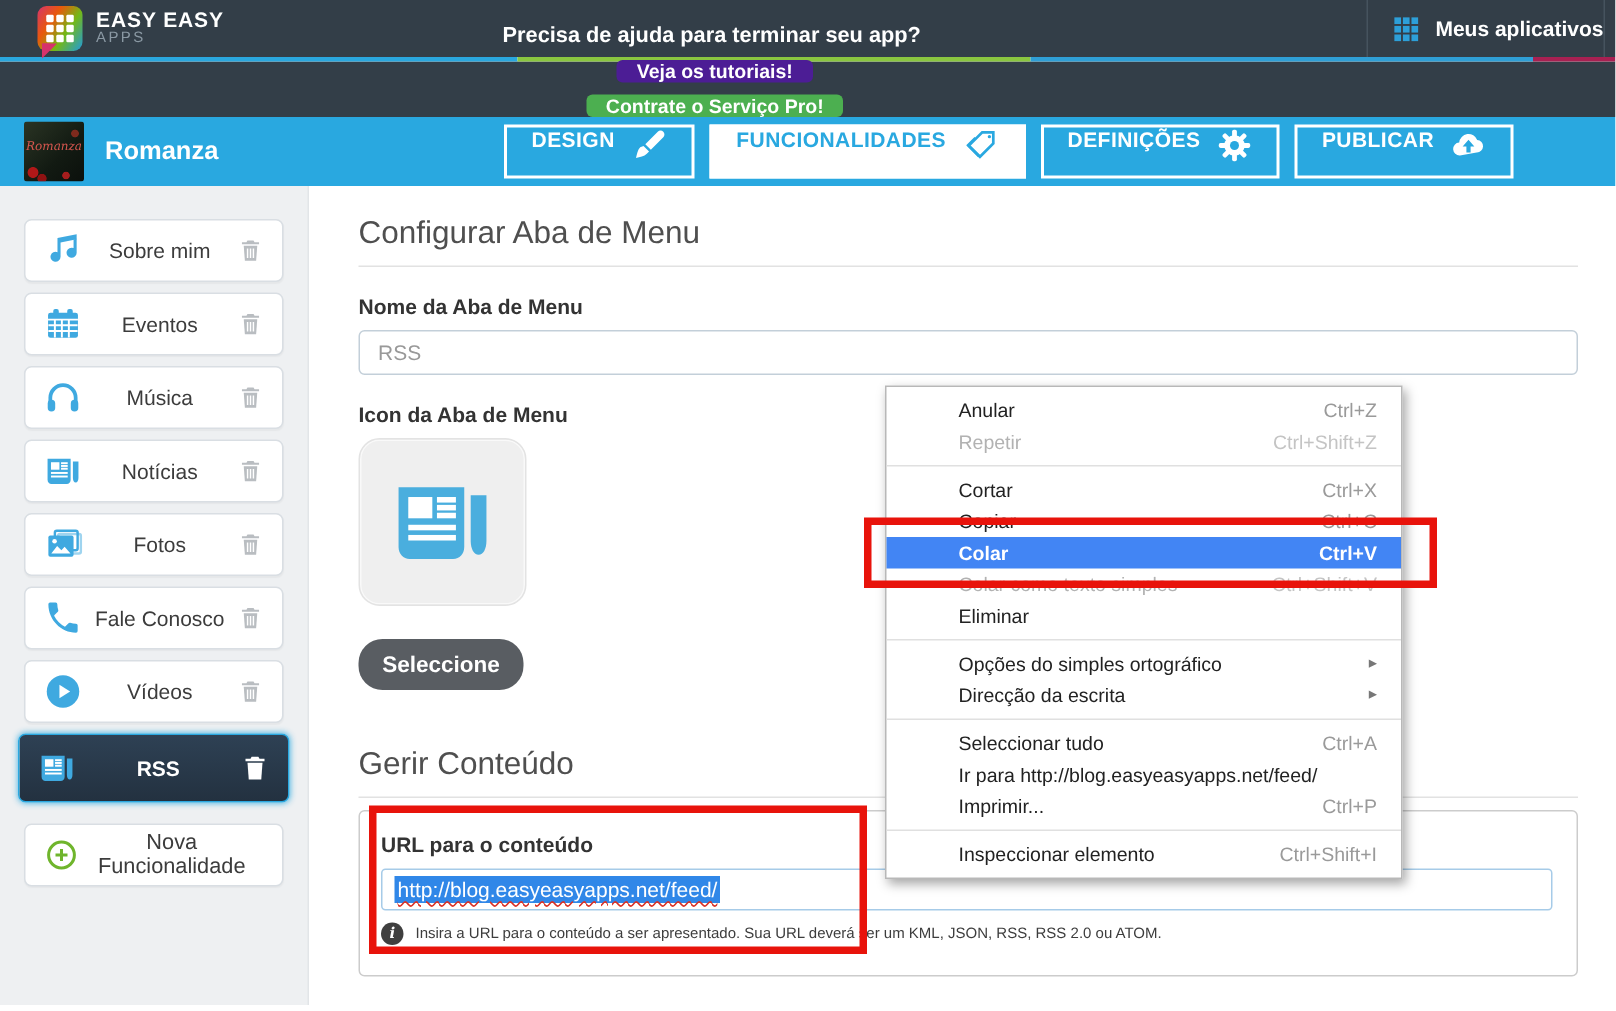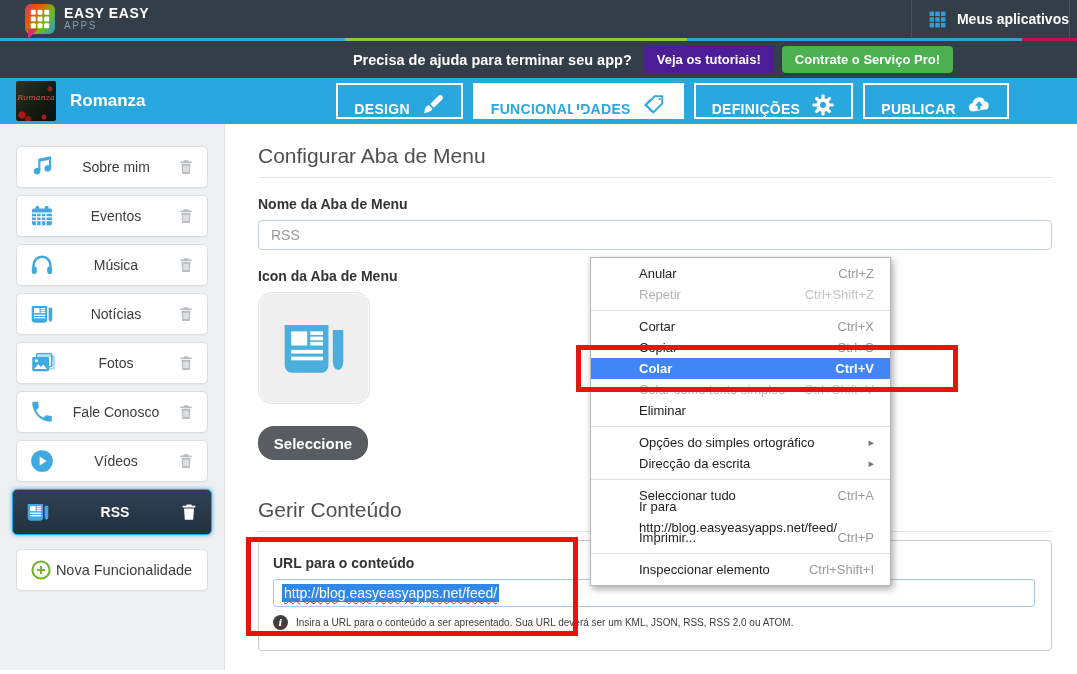--- a/index.html
+++ b/index.html
@@ -28,53 +28,53 @@
 
   
   .rainbow-line { height:3px; display:flex; }
   .rainbow-line div:nth-child(1){ width:345px; background:#2aa7de; }
   .rainbow-line div:nth-child(2){ width:342px; background:#8ac640; }
   .rainbow-line div:nth-child(3){ width:335px; background:#2f9fd6; }
   .rainbow-line div:nth-child(4){ flex:1; background:#a82052; }
 
   
   .helpbar { height:37px; background:#333e48; display:flex; align-items:center;
-    justify-content:flex-end; padding-right:124px; gap:8px; }
+    justify-content:flex-end; padding-right:124px; gap:8px;flex-direction:column; }
   .helpbar-msg { color:#fff; font-size:14.5px; font-weight:bold; margin-right:4px; }
   .btn-pill { border:none; border-radius:4px; color:#fff; font-size:13px; font-weight:bold;
     height:27px; padding:0 13px; font-family:inherit; cursor:pointer; }
   .btn-tutorials { background:#4c1d95; }
   .btn-pro { background:#4caf50; }
 
   
   .appbar { height:46px; background:#29a8e0; display:flex; align-items:center; }
   .avatar { width:40px; height:40px; margin-left:16px; border-radius:2px; overflow:hidden;
     background:
       radial-gradient(circle at 15% 85%, #b01818 0 7%, transparent 8%),
       radial-gradient(circle at 30% 95%, #8f1212 0 6%, transparent 7%),
       radial-gradient(circle at 70% 90%, #a51d1d 0 5%, transparent 6%),
       radial-gradient(circle at 85% 20%, #7e2a1d 0 5%, transparent 6%),
       linear-gradient(135deg,#2a3424,#121a12 60%,#0b100c);
     display:flex; align-items:flex-start; justify-content:center; }
   .avatar span { font-family:"DejaVu Serif", serif; font-style:italic; font-size:8px;
     color:#d9574f; margin-top:12px; }
   .app-name { color:#fff; font-size:17px; font-weight:bold; margin-left:14px; }
   .tabs { margin-left:auto; margin-right:68px; display:flex; gap:10px; }
-  .tab { position:relative; height:36px; border:2px solid #fff; display:flex; align-items:flex-end;
+  .tab { position:relative; height:36px; border:2px solid #fff; display:flex; align-items:flex-start;
     padding:0 16px; gap:11px; color:#fff; font-size:14px; font-weight:bold; letter-spacing:.3px;
     cursor:pointer; }
   .tab .tab-icon { width:24px; height:24px; }
   .tab .tab-icon svg { width:100%; height:100%; }
   .tab.active { background:#fff; color:#29a8e0; }
   .tab.active::after { content:''; position:absolute; left:50%; bottom:-9px; margin-left:-8px;
     border:8px solid transparent; border-top-color:#fff; }
 
   
   .content { display:flex; height:546px; }
-  .sidebar { width:225px; background:#eef0f2; border-right:1px solid #e2e5e8;
+  .sidebar { width:206px; background:#eef0f2; border-right:1px solid #e2e5e8;
     padding:22px 16px 0 16px; }
   .side-item { height:42px; background:#fff; border:1px solid #d9dee3; border-radius:5px;
     display:flex; align-items:center; padding:0 12px 0 12px; margin-bottom:7px;
     box-shadow:0 1px 1px rgba(0,0,0,.04); cursor:pointer; }
   .side-icon { width:26px; height:26px; color:#3fa9e0; flex:0 0 auto; }
   .side-icon svg { width:100%; height:100%; }
   .side-label { flex:1; text-align:center; font-size:14px; color:#3c3c3c; }
   .trash { width:18px; height:18px; color:#b9bdc1; flex:0 0 auto; cursor:pointer; }
   .trash svg { width:100%; height:100%; }
   .side-item.selected { background:linear-gradient(#2e4154,#233140); border-color:#29a8e0;
@@ -109,21 +109,21 @@
   .fake-input .sel { background:#3087e8; color:#fff; padding:1px 2px;
     text-decoration:underline wavy #d93025 1px; text-underline-offset:2px; }
   .help-line { display:flex; align-items:center; gap:8px; margin-top:8px; }
   .info-icon { width:15px; height:15px; border-radius:50%; background:#3f3f3f; color:#fff;
     font-family:"DejaVu Serif", serif; font-style:italic; font-weight:bold; font-size:10px;
     line-height:15px; text-align:center; flex:0 0 auto; }
   .info-icon::before { content:'i'; }
   .help-text { font-size:10px; color:#3d3d3d; }
 
   
-  .context-menu { position:absolute; left:590px; top:257px; width:301px; background:#fff;
+  .context-menu { position:absolute; left:590px; top:257px; width:345px; background:#fff;
     border:1px solid #b8b8b8; box-shadow:2px 3px 7px rgba(0,0,0,.35); padding:5px 0;
     z-index:50; }
   .menu-item { height:21px; line-height:21px; display:flex; align-items:center;
     padding:0 16px 0 48px; font-size:13px; color:#222; cursor:pointer; }
   .mi-shortcut { margin-left:auto; color:#9a9a9a; }
   .menu-item.disabled { color:#b2b2b2; }
   .menu-item.disabled .mi-shortcut { color:#c4c4c4; }
   .menu-item.highlighted { background:#4285f4; color:#fff; font-weight:bold; }
   .menu-item.highlighted .mi-shortcut { color:#fff; }
   .mi-arrow { margin-left:auto; color:#777; font-size:11px; }

